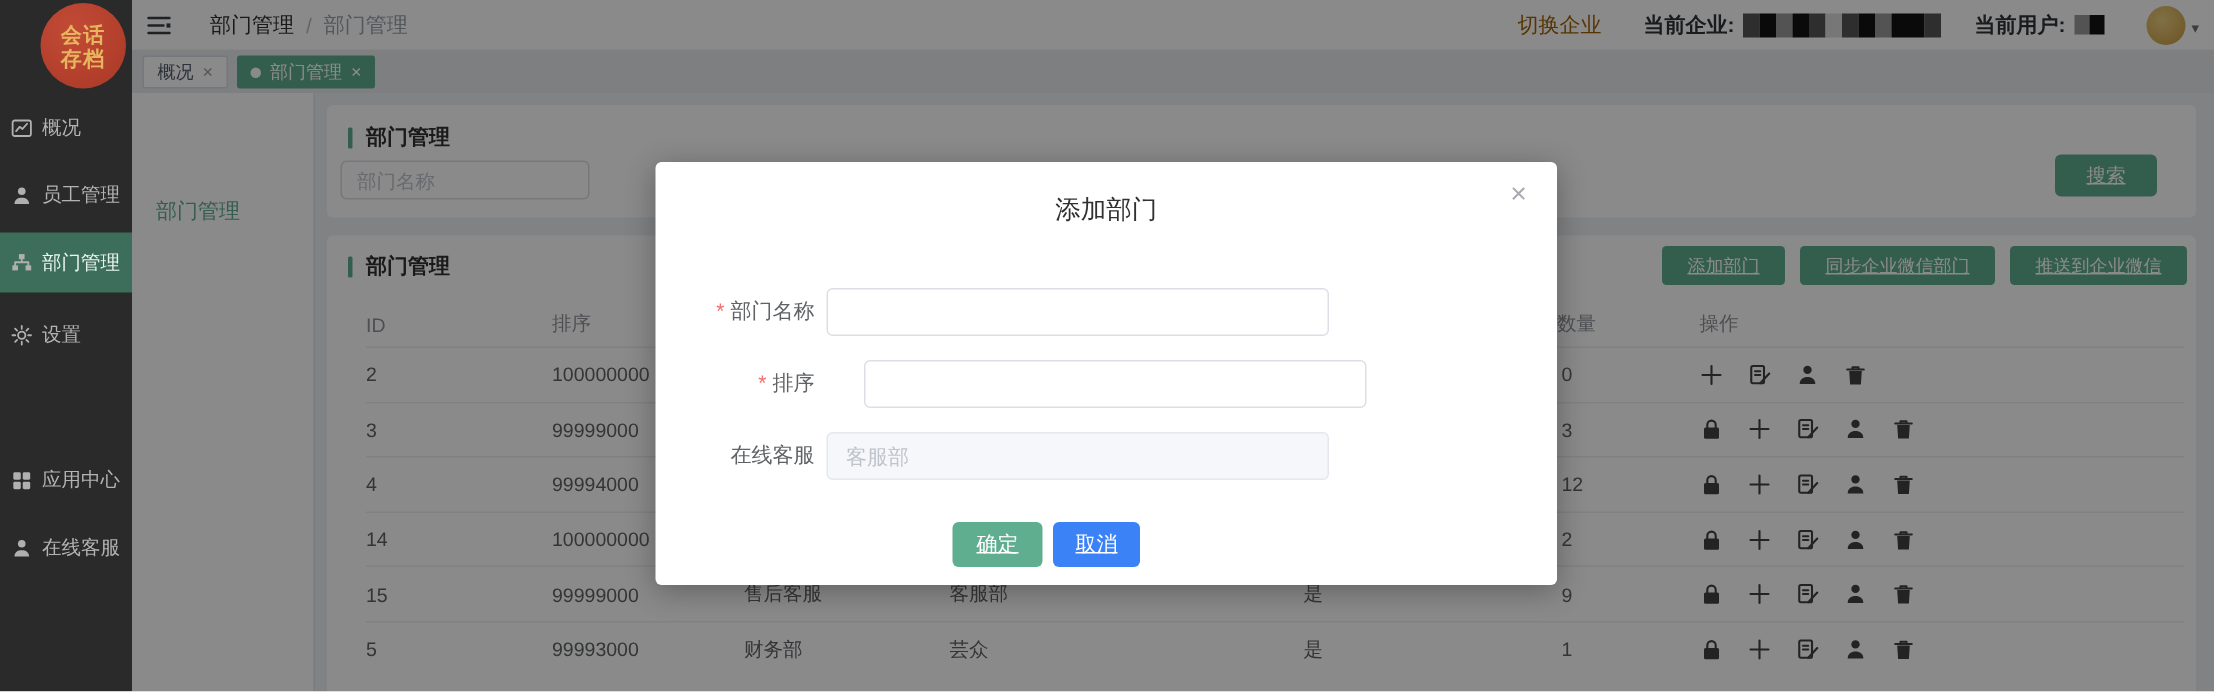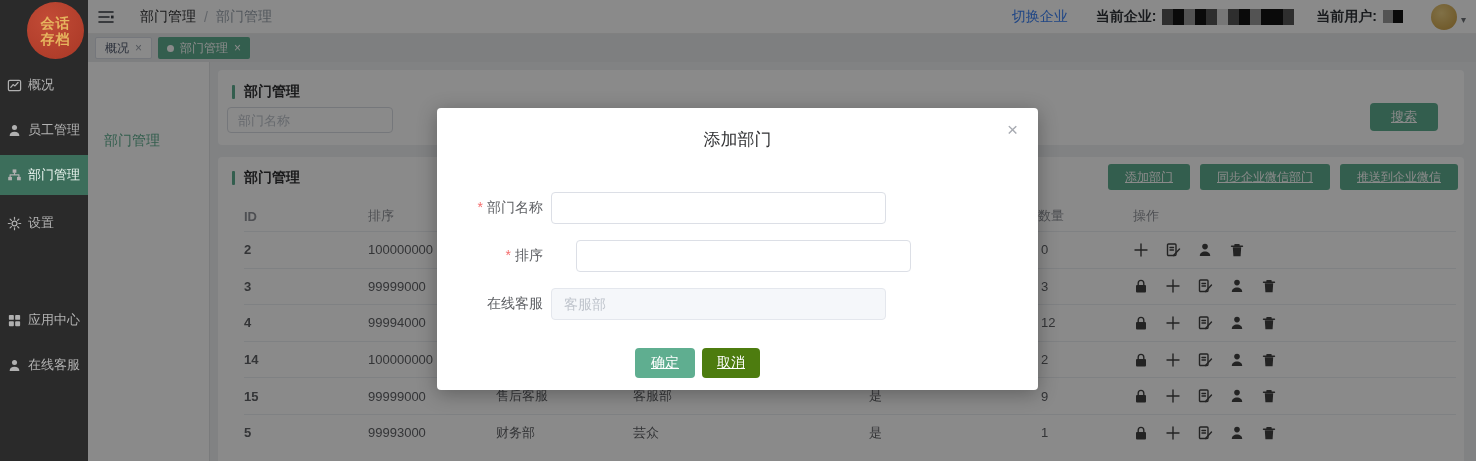--- a/index.html
+++ b/index.html
@@ -19,21 +19,21 @@
   .icf{fill:#b0b0b0;stroke:none;}
 
   
   .header{position:absolute;left:88px;right:0;top:0;height:34px;background:#fff;
         border-bottom:1px solid #ececec;display:flex;align-items:center;box-sizing:border-box;}
   .hamburger{margin-left:10px;cursor:pointer;display:flex;}
   .breadcrumb{margin-left:26px;font-size:14px;color:#303133;font-weight:500;display:flex;gap:8px;align-items:center;}
   .breadcrumb .sep{color:#b6bcc4;font-weight:400;}
   .breadcrumb .crumb2{color:#9aa3ad;font-weight:400;}
   .header-right{margin-left:auto;display:flex;align-items:center;margin-right:10px;font-size:14px;color:#2f3338;}
-  .switch-ent{color:#3b82f6;cursor:pointer;margin-right:28px;}
+  .switch-ent{color:#a16207;cursor:pointer;margin-right:28px;}
   .hdr-label{font-weight:bold;margin-right:6px;}
   .mosaic{display:flex;margin-right:22px;}
   .mosaic span{width:11px;height:16px;display:inline-block;}
   .mosaic .d{background:#141414;} .mosaic .m{background:#555;} .mosaic .l{background:#9a9a9a;} .mosaic .w{background:#dcdcdc;}
   .mosaic.small span{width:10px;height:13px;}
   .avatar{width:26px;height:26px;border-radius:50%;margin:0 4px 0 6px;
         background:radial-gradient(circle at 40% 35%,#edd083,#c79a3f);}
   .caret{color:#6b6f75;font-size:10px;margin-top:6px;}
 
   
@@ -68,21 +68,21 @@
   .search-btn{position:absolute;right:26px;top:33px;width:68px;height:28px;background:#5fae90;
         color:#fff;font-size:13px;border-radius:4px;}
   .action-btns{position:absolute;top:7px;right:6px;display:flex;gap:10px;}
   .btn-sm{height:26px;padding:0 17px;background:#5fae90;color:#fff;font-size:12px;border-radius:3px;}
 
   
   .dept-table{position:absolute;left:26px;right:8px;top:44px;}
   .thead,.trow{display:flex;align-items:center;}
   .thead{height:30px;color:#909399;font-size:13px;}
   .trow{height:36.6px;border-top:1px solid #ebeef2;color:#606266;font-size:13px;box-sizing:border-box;}
-  .c1{width:124px;font-weight:bold;} .c2{width:128px;} .c3{width:137px;} .c4{width:236px;} .c5{width:143px;} .c6{width:121px;box-sizing:border-box;} .c7{flex:1;}
+  .c1{width:124px;} .c2{width:128px;} .c3{width:137px;} .c4{width:236px;} .c5{width:143px;} .c6{width:121px;box-sizing:border-box;} .c7{flex:1;}
   .trow .c6{padding-left:29px;}
   .ops{display:flex;gap:16px;align-items:center;}
   .op{width:16px;height:16px;cursor:pointer;color:#404040;}
   .op svg{display:block;}
   .oic{stroke:#424242;fill:none;stroke-width:1.4;stroke-linecap:round;stroke-linejoin:round;}
   .oicf{fill:#424242;stroke:none;}
 
   
   .overlay{position:absolute;left:88px;right:0;top:0;bottom:0;background:rgba(0,0,0,0.46);z-index:50;}
   .modal{position:absolute;left:437px;top:108px;width:601px;height:282px;background:#fff;
@@ -92,21 +92,21 @@
   .mrow{position:absolute;left:0;height:32px;display:flex;align-items:center;margin-top:20px;}
   .mrow1{top:64px;} .mrow2{top:112px;gap:25px;} .mrow3{top:160px;}
   .mlabel{width:106px;text-align:right;font-size:14px;color:#606266;padding-right:6px;flex:0 0 auto;}
   .req{color:#f56c6c;margin-right:4px;}
   .minput{margin-left:2px;width:335px;height:32px;box-sizing:border-box;border:1px solid #dcdfe6;
         border-radius:4px;padding:0 12px;font-size:14px;color:#606266;font-family:inherit;outline:none;}
   .minput::placeholder{color:#bfc4cc;}
   .minput:disabled{background:#f5f7fa;border-color:#e4e7ed;}
   .modal-btns{position:absolute;left:198px;top:240px;display:flex;gap:7px;}
   .btn-ok{width:60px;height:30px;background:#5fae90;color:#fff;font-size:14px;border-radius:4px;}
-  .btn-cancel{width:58px;height:30px;background:#4d7c0f;color:#fff;font-size:14px;border-radius:4px;}
+  .btn-cancel{width:58px;height:30px;background:#3b82f6;color:#fff;font-size:14px;border-radius:4px;}
 </style>
 </head>
 <body>
 
 <svg width="0" height="0" style="position:absolute">
   <symbol id="i-chart" viewBox="0 0 16 16">
       <rect class="ic" x="1.5" y="2.5" width="13" height="11" rx="1.5"></rect>
       <polyline class="ic" points="4,10 6.5,7 8.5,8.5 11.8,4.8"></polyline>
     </symbol>
   <symbol id="i-person" viewBox="0 0 16 16">

